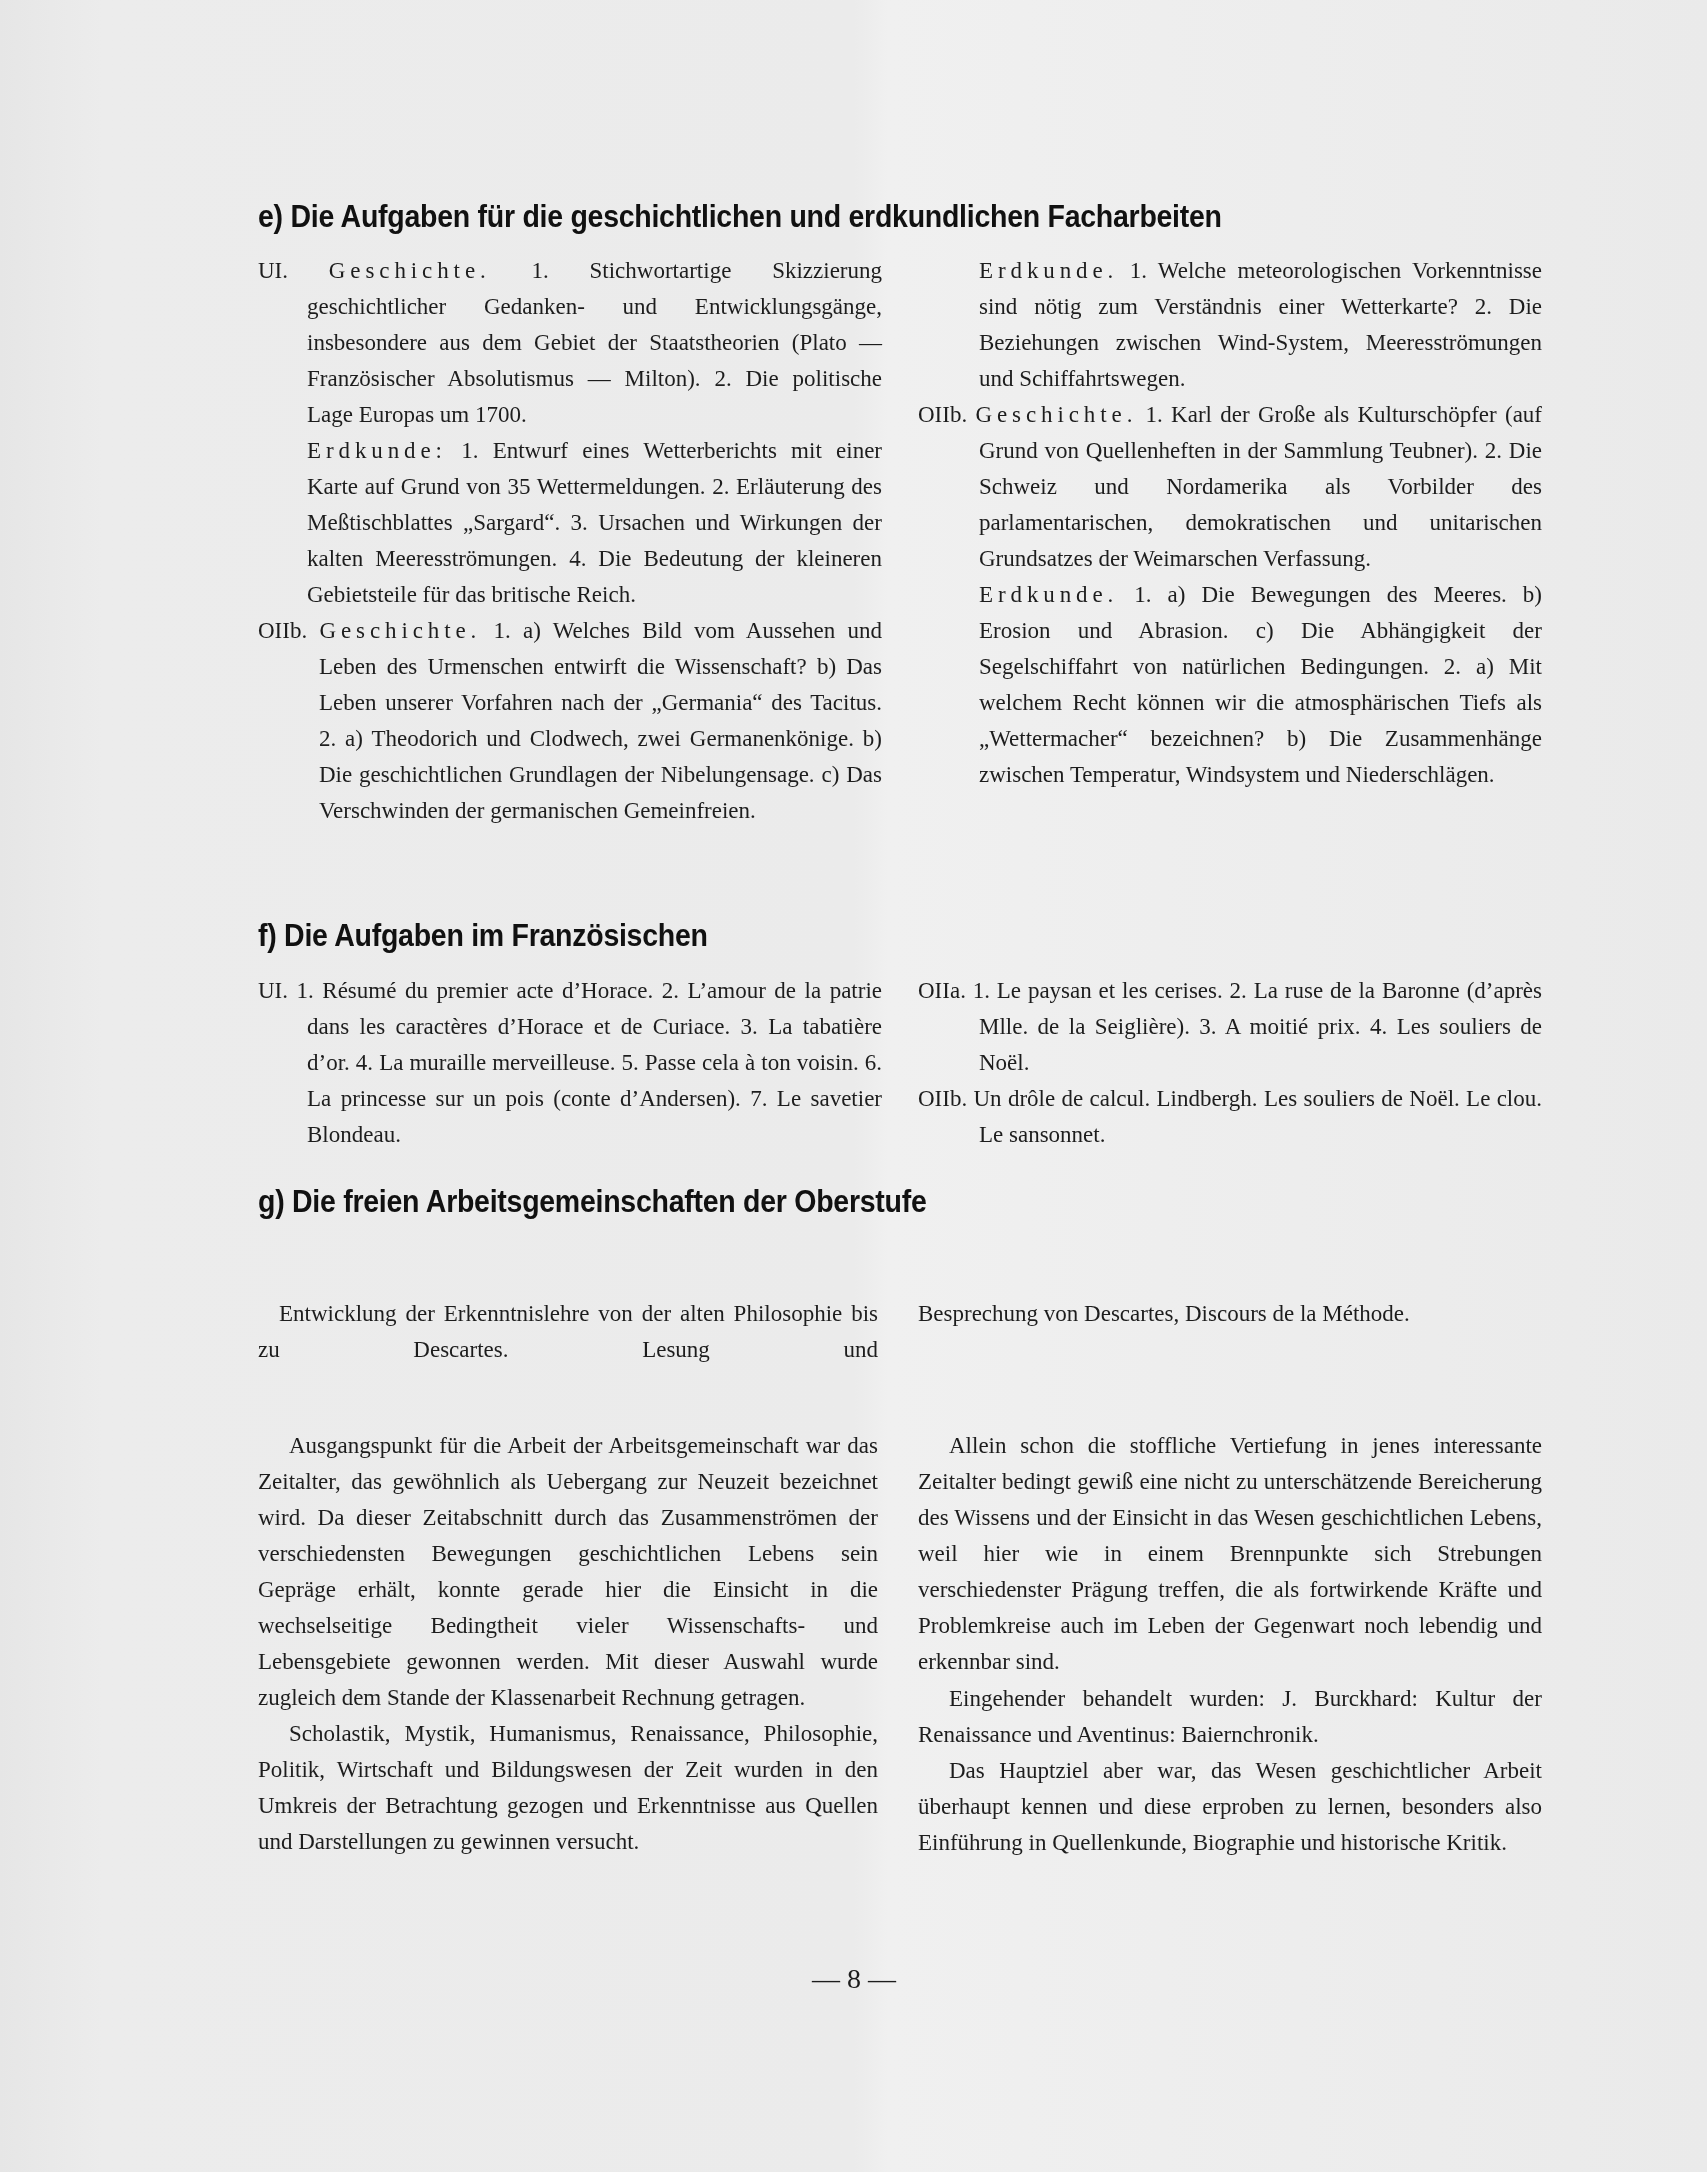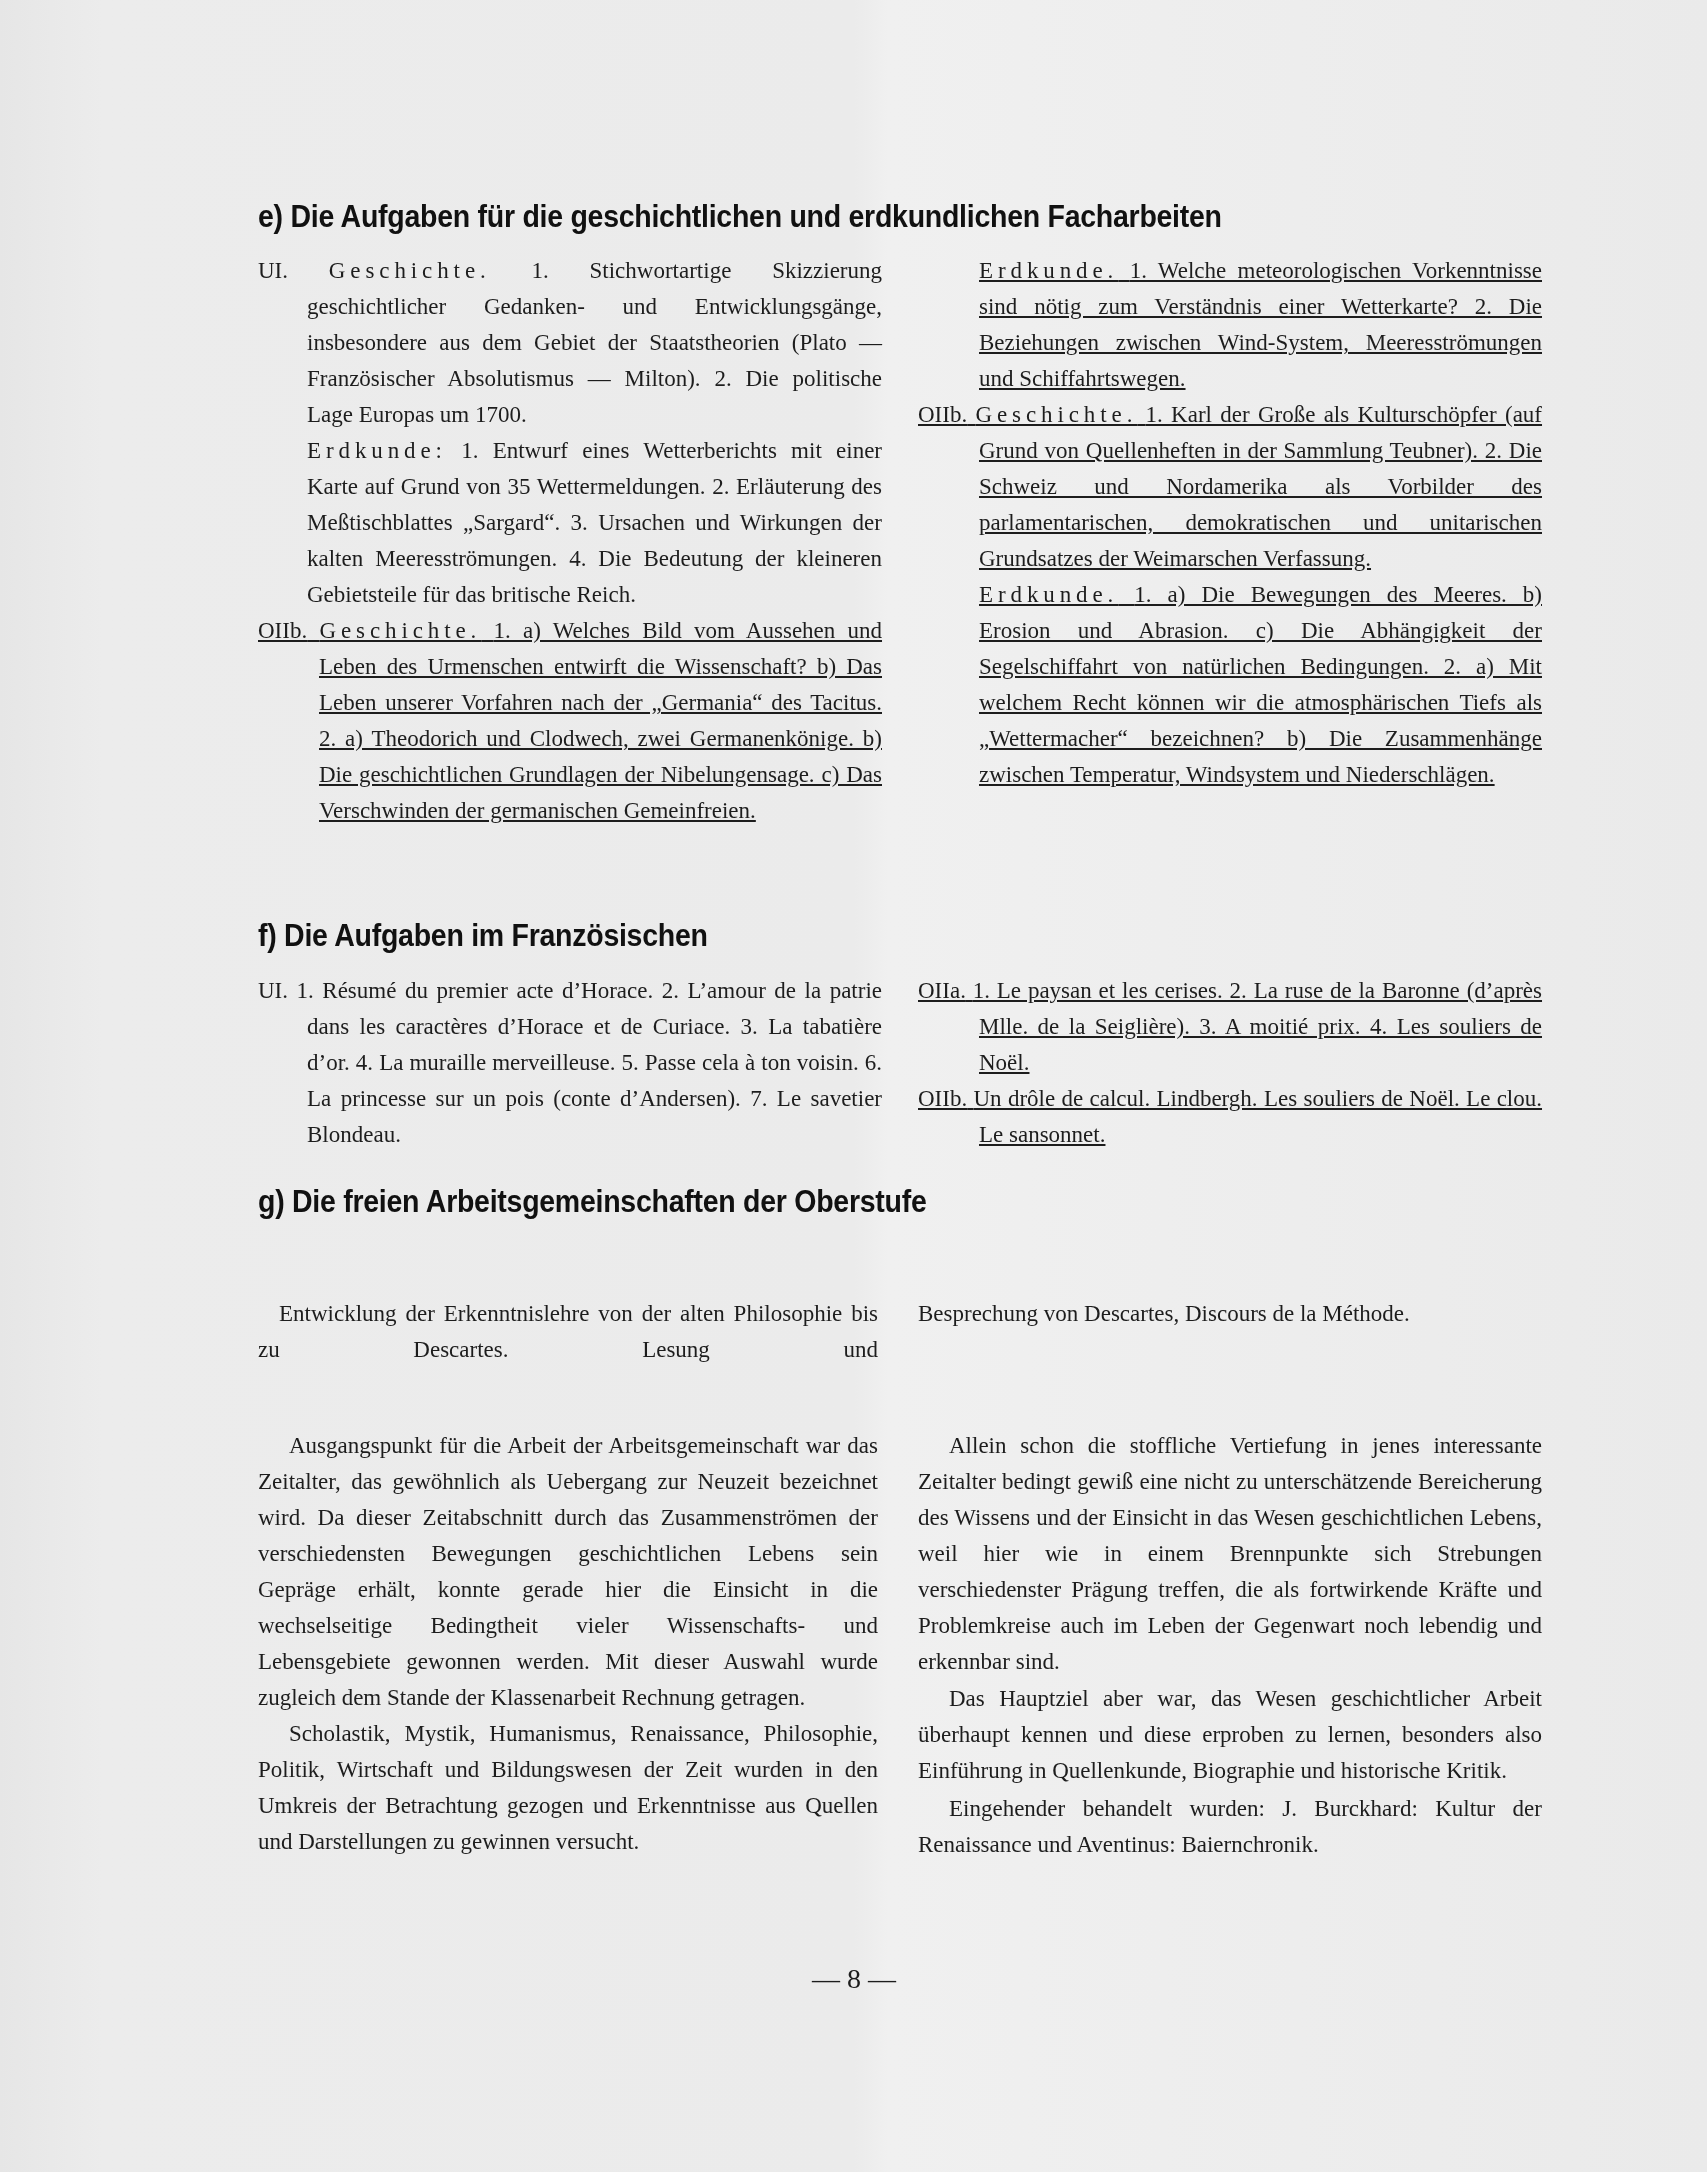--- a/index.html
+++ b/index.html
@@ -28,21 +28,21 @@
   }
   .col {
     position: absolute;
     font-size: 23px;
     line-height: 36px;
     text-align: justify;
     hyphens: manual;
   }
   .col p { margin: 0; }
   .entry { margin: 0 0 11px 0; padding-left: 49px; text-indent: -49px; }
-  .entry.wide { padding-left: 61px; text-indent: -61px; text-decoration: underline; }
+  .entry.wide { padding-left: 61px; text-indent: -61px; }
   .sub { display: block; text-indent: 0; margin: 0; }
   .spaced { letter-spacing: 4.9px; }
   .center-title {
     position: absolute; left: 0; width: 1708px; text-align: center;
     font-size: 23px; letter-spacing: 0.7px;
   }
   .para { text-indent: 31px; margin: 0 0 12.5px 0; }
   .page-number {
     position: absolute; top: 1963px; left: 0; width: 1708px; text-align: center;
     font-size: 28px;
@@ -116,19 +116,19 @@
   <div class="col" style="left:258px; top:1296px; width:620px; text-align-last: justify;">
     <p class="para" style="text-indent:21px;">Entwicklung der Erkenntnislehre von der alten Philosophie bis zu Descartes. Lesung und</p>
   </div>
 
   <div class="col" style="left:258px; top:1428px; width:620px;">
     <p class="para">Ausgangspunkt für die Arbeit der Arbeitsgemeinschaft war das Zeitalter, das gewöhnlich als Uebergang zur Neuzeit bezeichnet wird. Da dieser Zeitabschnitt durch das Zusammenströmen der verschiedensten Bewegungen geschichtlichen Lebens sein Gepräge erhält, konnte gerade hier die Einsicht in die wechselseitige Bedingtheit vieler Wissenschafts- und Lebensgebiete gewonnen werden. Mit dieser Auswahl wurde zugleich dem Stande der Klassenarbeit Rechnung getragen.</p>
     <p class="para">Scholastik, Mystik, Humanismus, Renaissance, Philosophie, Politik, Wirtschaft und Bildungswesen der Zeit wurden in den Umkreis der Betrachtung gezogen und Erkenntnisse aus Quellen und Darstellungen zu gewinnen versucht.</p>
   </div>
   <div class="col" style="left:918px; top:1428px; width:624px;">
     <p class="para" style="margin-bottom:1.4px;">Allein schon die stoffliche Vertiefung in jenes interessante Zeitalter bedingt gewiß eine nicht zu unterschätzende Bereicherung des Wissens und der Einsicht in das Wesen geschichtlichen Lebens, weil hier wie in einem Brennpunkte sich Strebungen verschiedenster Prägung treffen, die als fortwirkende Kräfte und Problemkreise auch im Leben der Gegenwart noch lebendig und erkennbar sind.</p>
+    <p class="para">Eingehender behandelt wurden: J. Burckhard: Kultur der Renaissance und Aventinus: Baiernchronik.</p>
     <p class="para" style="margin-bottom:1.4px;">Das Hauptziel aber war, das Wesen geschichtlicher Arbeit überhaupt kennen und diese erproben zu lernen, besonders also Einführung in Quellenkunde, Biographie und historische Kritik.</p>
-    <p class="para">Eingehender behandelt wurden: J. Burckhard: Kultur der Renaissance und Aventinus: Baiernchronik.</p>
   </div>
 
   <div class="page-number">— 8 —</div>
 </div>
 
 
 </body></html>

